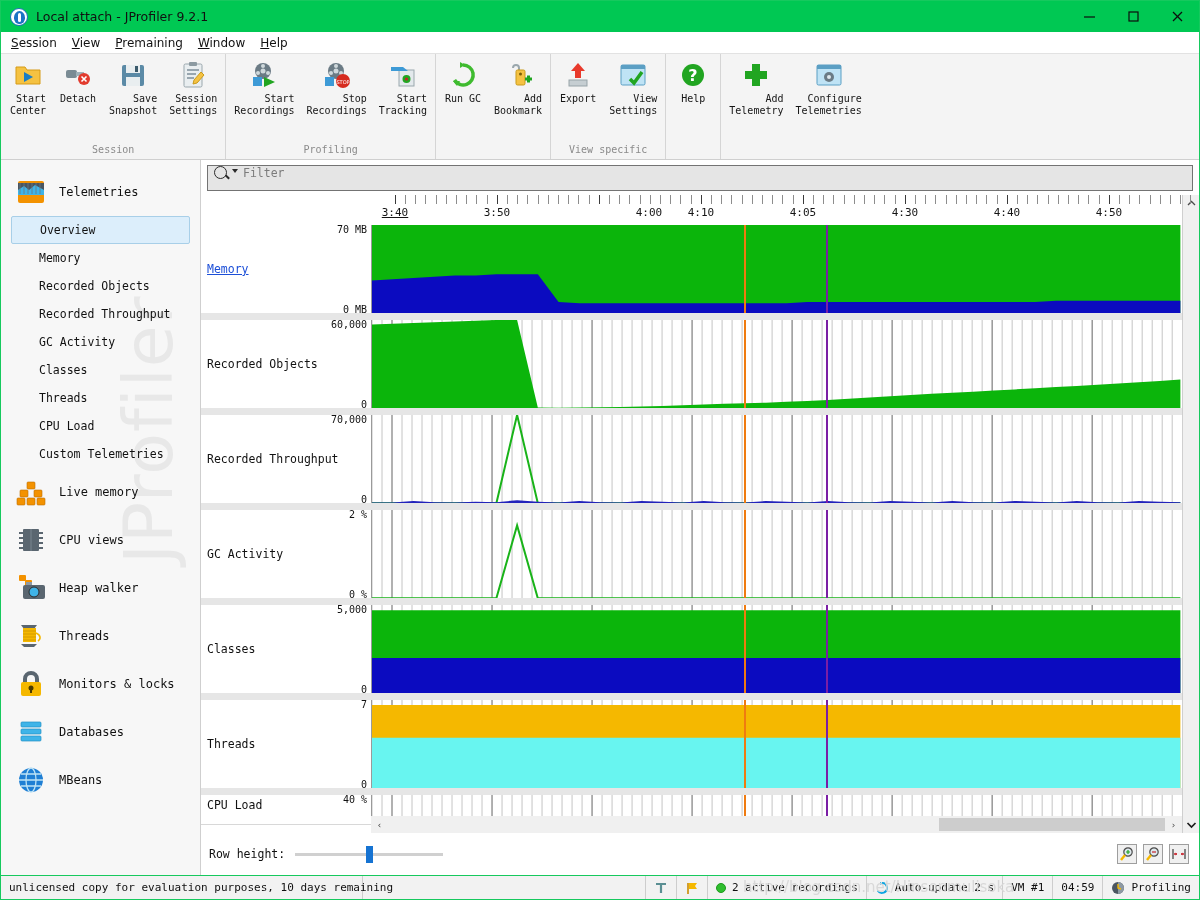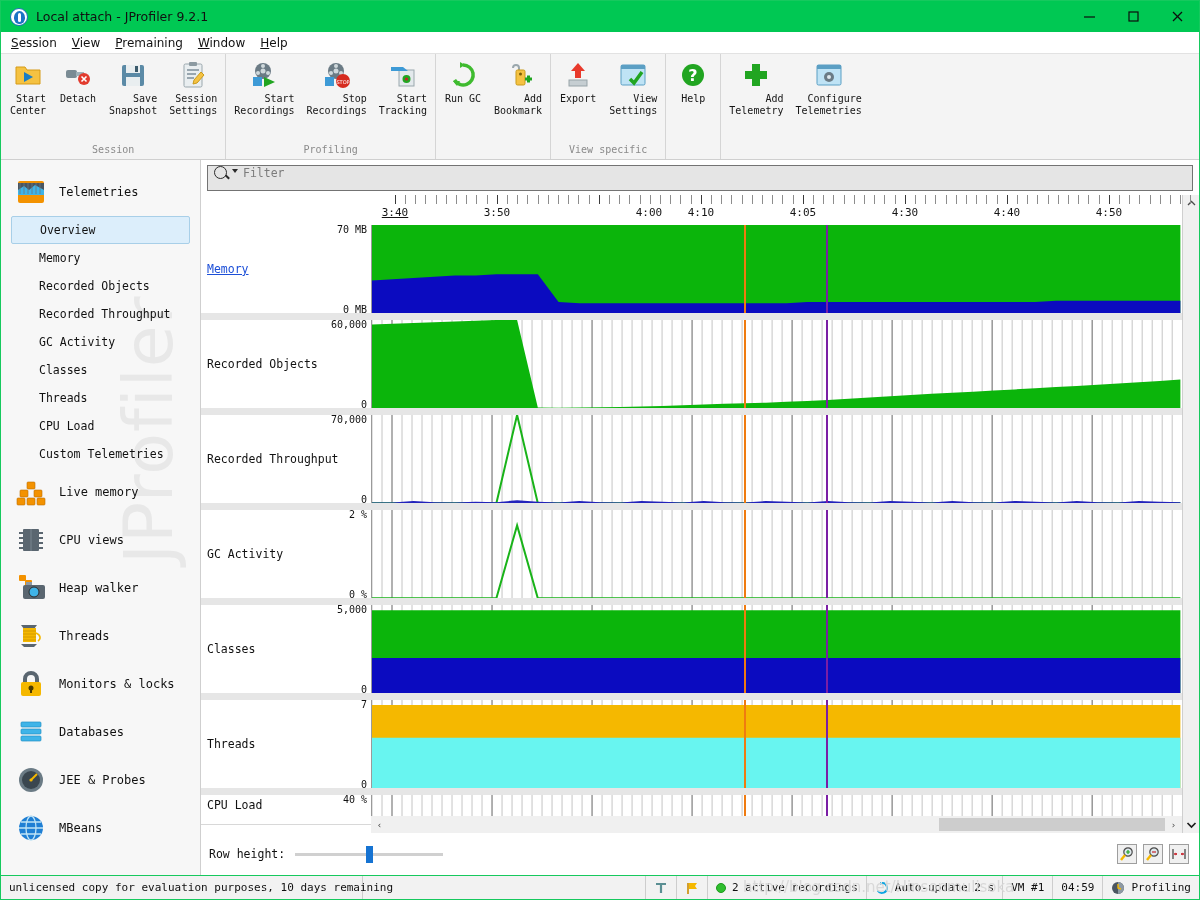--- a/index.html
+++ b/index.html
@@ -496,31 +496,20 @@
             <g fill="#3fb4e8" stroke="#1f8fc4" stroke-width="0.7">
               <rect x="6" y="6" width="20" height="5" rx="1"></rect>
               <rect x="6" y="13" width="20" height="5" rx="1"></rect>
               <rect x="6" y="20" width="20" height="5" rx="1"></rect>
             </g>
           </svg>
         </div>
         <div class="sb-txt">Databases</div>
       </div>
 
-      <div class="sb-section">
-        <div class="sb-ico">
-          <svg width="32" height="32" viewBox="0 0 32 32">
-            <circle cx="16" cy="16" r="12" fill="#6b7b85"></circle>
-            <circle cx="16" cy="16" r="9" fill="#3a464f"></circle>
-            <path d="M16 16l6-6" stroke="#f5b800" stroke-width="2"></path>
-            <circle cx="16" cy="16" r="1.6" fill="#f5b800"></circle>
-          </svg>
-        </div>
-        <div class="sb-txt">JEE &amp; Probes</div>
-      </div>
 
       <div class="sb-section">
         <div class="sb-ico">
           <svg width="32" height="32" viewBox="0 0 32 32">
             <circle cx="16" cy="16" r="12" fill="#1f7fd4"></circle>
             <ellipse cx="16" cy="16" rx="5" ry="12" fill="none" stroke="#bfe3f5" stroke-width="1.3"></ellipse>
             <path d="M4 16h24M6 10h20M6 22h20" stroke="#bfe3f5" stroke-width="1.3"></path>
           </svg>
         </div>
         <div class="sb-txt">MBeans</div>

